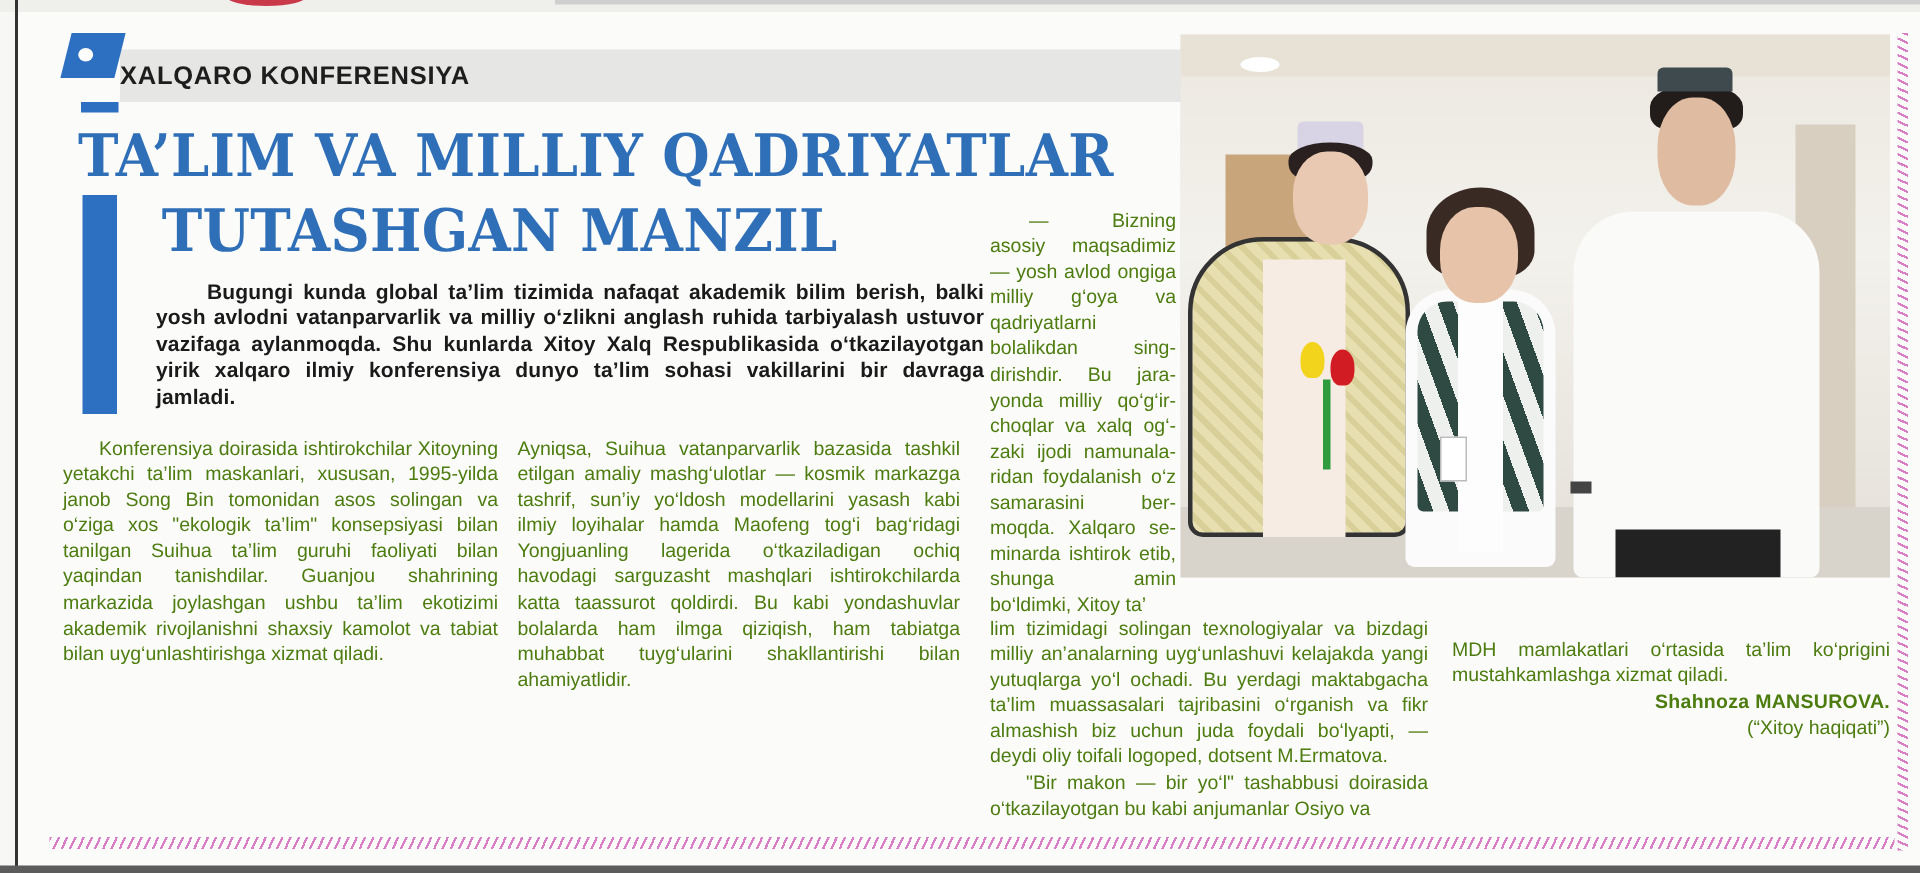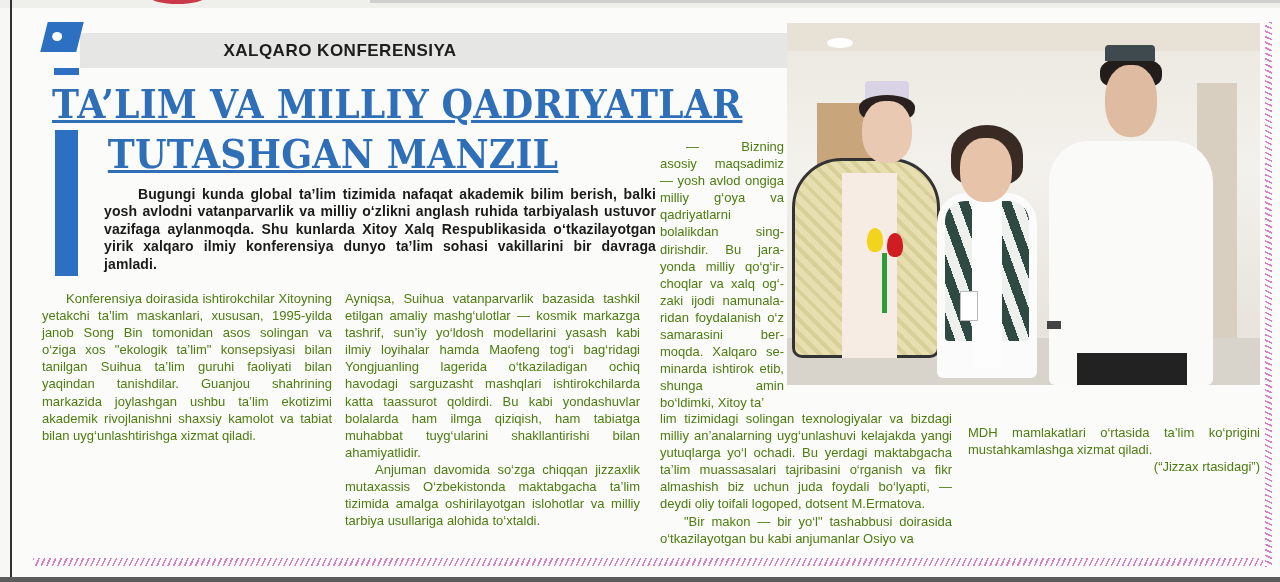--- a/index.html
+++ b/index.html
@@ -8,28 +8,28 @@
 
     .top-strip { position: absolute; left: 0; top: 0; width: 1280px; height: 8px; background: #efefec; }
     .top-strip .red-blob { position: absolute; left: 150px; top: -10px; width: 55px; height: 14px; border-radius: 50%; background: #c9394a; }
     .top-strip .bar { position: absolute; left: 370px; top: 0; width: 910px; height: 3px; background: #cfcfcf; }
     .left-rule { position: absolute; left: 10px; top: 0; width: 2px; height: 582px; background: #333; }
 
     .page { position: absolute; left: 12px; top: 8px; width: 1268px; height: 574px; background: #fbfbfa; }
 
     
     .rubric-band { position: absolute; left: 80px; top: 33px; width: 710px; height: 35px; background: #e6e6e4; }
-    .rubric-text { position: absolute; left: 80px; top: 33px; width: 520px; height: 35px; line-height: 35px; text-align: center; font-weight: bold; font-size: 17px; letter-spacing: 0.5px; color: #1d1d1d; }
+    .rubric-text { position: absolute; left: 80px; top: 33px; width: 520px; height: 35px; line-height: 35px; font-weight: bold; font-size: 17px; letter-spacing: 0.5px; color: #1d1d1d; }
     .rubric-logo { position: absolute; left: 44px; top: 22px; width: 36px; height: 30px; background: #2d6fc0; transform: skewX(-14deg); }
     .rubric-logo .dot { position: absolute; left: 8px; top: 10px; width: 10px; height: 9px; border-radius: 50%; background: #fff; transform: skewX(14deg); }
     .rubric-dash { position: absolute; left: 54px; top: 68px; width: 25px; height: 7px; background: #2d6fc0; }
     .vbar { position: absolute; left: 55px; top: 130px; width: 23px; height: 146px; background: #2d6fc0; }
 
     
-    .headline { position: absolute; left: 52px; top: 79px; width: 740px; font-family: "DejaVu Serif", "Liberation Serif", serif; font-weight: bold; color: #2f6fb8; font-size: 39px; line-height: 50px; letter-spacing: 0.2px; text-decoration: underline; }
+    .headline { position: absolute; left: 52px; top: 79px; width: 740px; font-family: "DejaVu Serif", "Liberation Serif", serif; font-weight: bold; color: #2f6fb8; font-size: 39px; line-height: 50px; letter-spacing: 0.2px; }
     .headline .l1 { display: block; white-space: nowrap; transform: scaleX(0.93); transform-origin: left; }
     .headline .l2 { display: block; padding-left: 60px; white-space: nowrap; transform: scaleX(0.93); transform-origin: left; }
 
     
     .lead { position: absolute; left: 104px; top: 186px; width: 552px; font-weight: bold; font-size: 14px; line-height: 17.4px; color: #1a1a1a; text-align: justify; text-indent: 34px; letter-spacing: 0.1px; }
 
     
     .col { position: absolute; font-size: 13px; line-height: 17.1px; color: #4d7c0f; text-align: justify; }
     .col p { text-indent: 24px; }
     .col-1 { left: 42px; top: 290px; width: 290px; }
@@ -102,35 +102,35 @@
 </h1>
 
 <p class="lead">Bugungi kunda global ta’lim tizimida nafaqat akademik bilim berish, balki yosh avlodni vatanparvarlik va milliy o‘zlikni anglash ruhida tarbiya­lash ustuvor vazifaga aylanmoqda. Shu kunlarda Xitoy Xalq Res­publikasida o‘tkazilayotgan yirik xalqaro ilmiy konferensiya dunyo ta’lim sohasi vakillarini bir davraga jamladi.</p>
 
 <div class="col col-1">
   <p>Konferensiya doirasida ishtirokchilar Xitoyning yetakchi ta’lim maskanlari, xususan, 1995-yilda janob Song Bin tomonidan asos solingan va o‘ziga xos "ekologik ta’lim" konsepsiyasi bilan tanilgan Suihua ta’lim guruhi faoliyati bilan yaqindan tanishdilar. Guanjou shah­rining markazida joylashgan ushbu ta’lim eko­tizimi akademik rivojlanishni shaxsiy kamolot va tabiat bilan uyg‘unlashtirishga xizmat qiladi.</p>
 </div>
 
 <div class="col col-2">
   <p style="text-indent:0">Ayniqsa, Suihua vatanparvarlik bazasida tashkil etilgan amaliy mashg‘ulotlar — kosmik markaz­ga tashrif, sun’iy yo‘ldosh modellarini yasash kabi ilmiy loyihalar hamda Maofeng tog‘i bag‘­ridagi Yongjuanling lagerida o‘tkaziladigan ochiq havodagi sarguzasht mashqlari ishtirok­chilarda katta taassurot qoldirdi. Bu kabi yon­dashuvlar bolalarda ham ilmga qiziqish, ham tabiatga muhabbat tuyg‘ularini shakllantirishi bilan ahamiyatlidir.</p>
-  <p style="text-indent:30px">Anjuman davomida so‘zga chiqqan jiz­zaxlik mutaxassis O‘zbekistonda maktab­gacha ta’lim tizimida amalga oshirilayotgan is­lohotlar va milliy tarbiya usullariga alohida to‘x­taldi.</p>
 </div>
 
 <div class="col col-3a">
   <p style="text-indent:26px">— Bizning asosiy maqsadimiz — yosh avlod ongiga milliy g‘oya va qadriyat­larni bolalikdan sing­dirishdir. Bu jara­yonda milliy qo‘g‘ir­choqlar va xalq og‘­zaki ijodi namunala­ridan foydalanish o‘z samarasini ber­moqda. Xalqaro se­minarda ishtirok etib, shunga amin bo‘ldimki, Xitoy ta’­</p>
 </div>
 
 <div class="col col-3b">
   <p class="cont">lim tizimidagi solingan texnologiyalar va bizdagi milliy an’analarning uyg‘unlashuvi ke­lajakda yangi yutuqlarga yo‘l ochadi. Bu yer­dagi maktabgacha ta’lim muassasalari tajri­basini o‘rganish va fikr almashish biz uchun juda foydali bo‘lyapti, — deydi oliy toifali lo­goped, dotsent M.Ermatova.</p>
   <p>"Bir makon — bir yo‘l" tashabbusi doirasida o‘tkazilayotgan bu kabi anjumanlar Osiyo va</p>
 </div>
 
 <div class="col col-4">
   <p class="cont">MDH mamlakatlari o‘rtasida ta’lim ko‘prigini mustahkamlashga xizmat qiladi.</p>
-  <div class="source">(“Jizzax rtasidagi”)</div>
+  <div class="byline">Shahnoza MANSUROVA.</div>
+  <div class="source">(“Xitoy haqiqati”)</div>
 </div>
 
 <div class="photo">
   <div class="wall"></div>
   <div class="ceiling"></div>
   <div class="light"></div>
   <div class="door-l"></div>
   <div class="door-r"></div>
   <div class="floor"></div>
 

